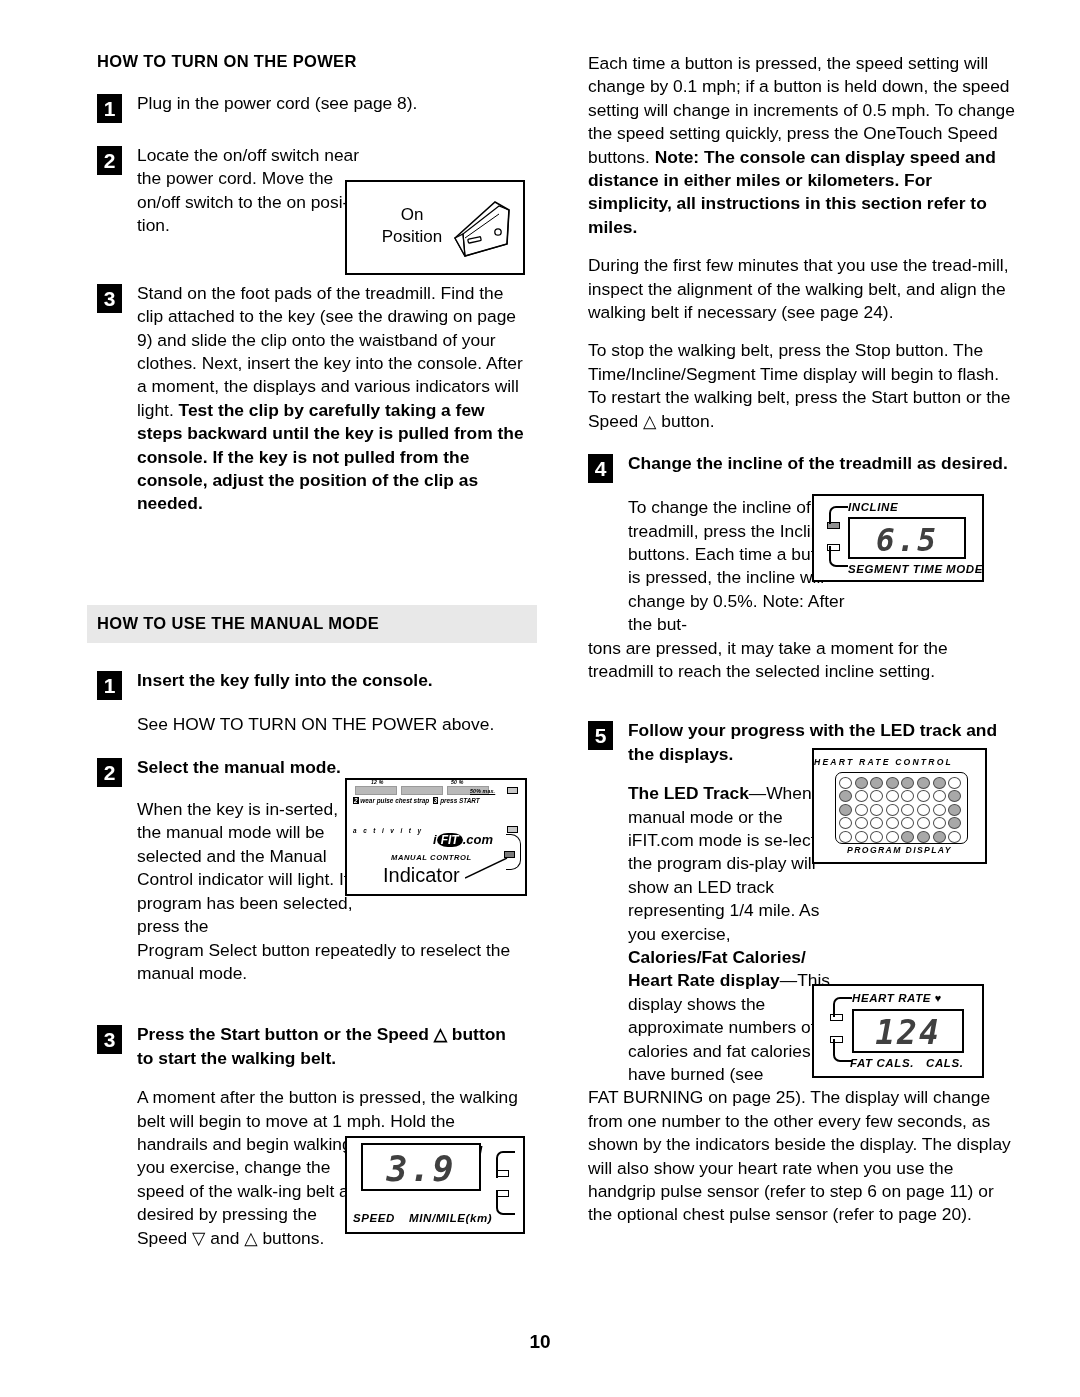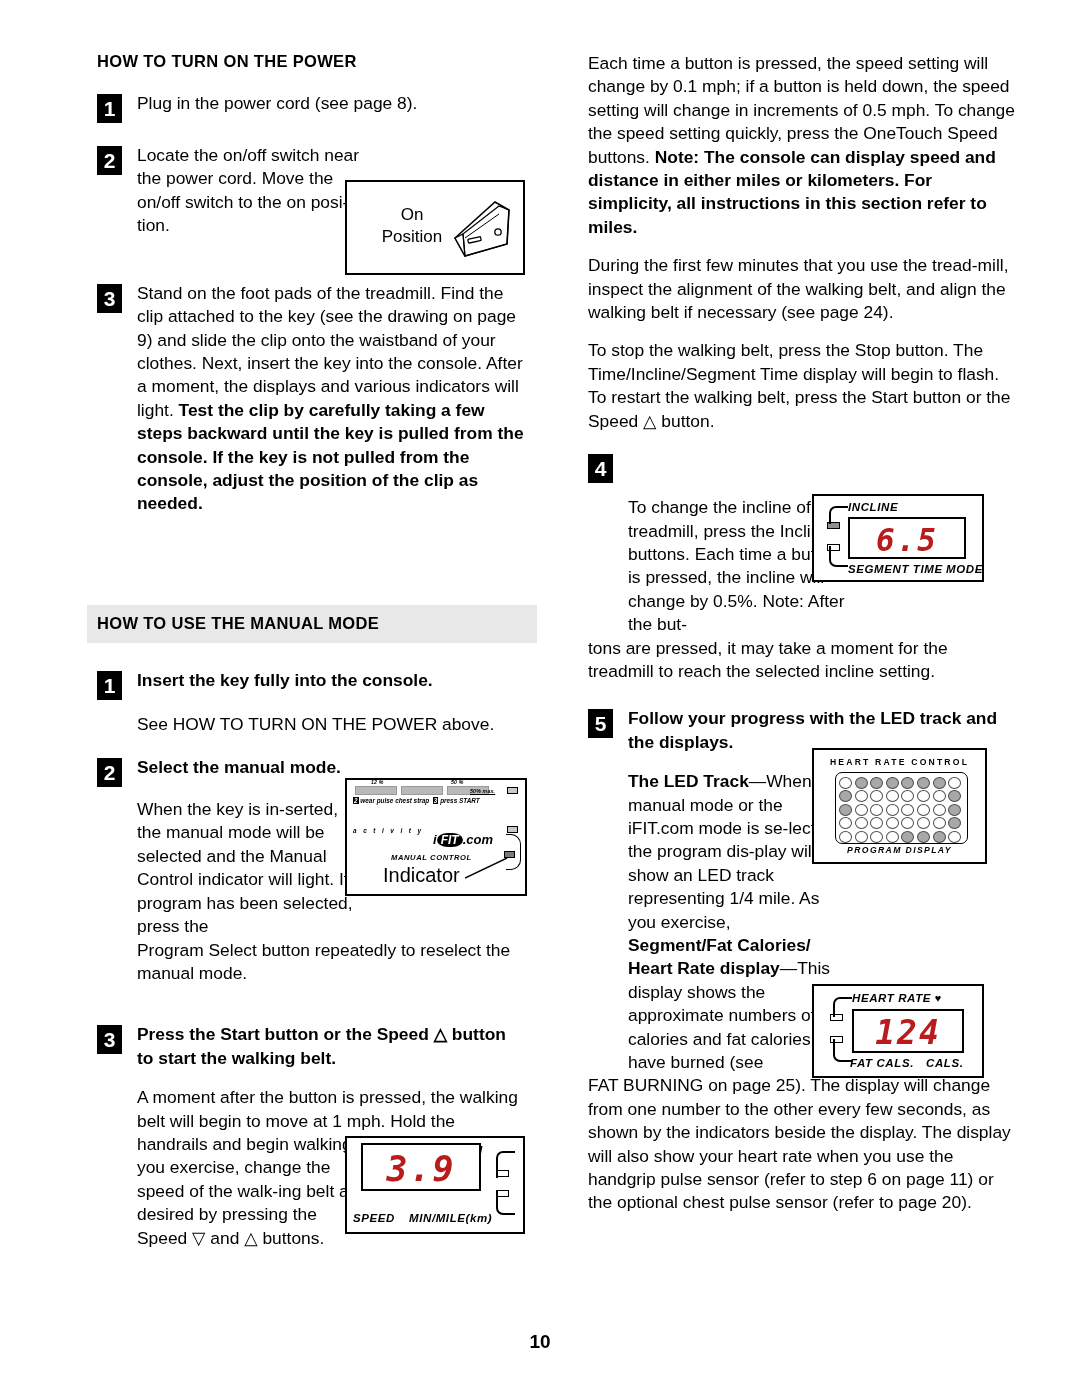--- a/index.html
+++ b/index.html
@@ -192,21 +192,21 @@
     border:2px solid #000;
     background:#fff;
     box-sizing:border-box;
   }
   .segnum{
     font-family:"DejaVu Sans Mono", monospace;
     font-weight:bold;
     font-style:italic;
     letter-spacing:2px;
     text-align:center;
-    color:#b91c1c;
+    color:#404040;
   }
   .lbl{
     position:absolute;
     font-style:italic;
     font-weight:bold;
     font-size:11.5px;
     letter-spacing:0.6px;
     white-space:nowrap;
   }
   .tickbox{
@@ -221,22 +221,22 @@
   #fig-incline{ left:812px; top:494px; width:172px; height:88px; }
   
   #fig-speed{ left:345px; top:1136px; width:180px; height:98px; }
   
   #fig-heart{ left:812px; top:984px; width:172px; height:94px; }
   
   #fig-track{ left:812px; top:748px; width:175px; height:116px; }
 
   #fig-track .trackttl{
     position:absolute; left:0; right:0; top:7px;
-    text-align:center;
-    font-weight:bold;
+    text-align:left;
+    font-style:italic; font-weight:bold;
     font-size:8.6px; letter-spacing:2.2px;
   }
   #fig-track .tracklbl{
     position:absolute; left:0; right:0; bottom:7px;
     text-align:center;
     font-style:italic; font-weight:bold;
     font-size:8.6px; letter-spacing:1.4px;
   }
   #fig-track .grid{
     position:absolute;
@@ -317,32 +317,33 @@
   <div class="col col-right">
 
     <p><span>Each time a button is pressed, the speed setting will change by 0.1 mph; if a button is held down, the speed setting will change in increments of 0.5 mph. To change the speed setting quickly, press the OneTouch Speed buttons. </span><span class="b">Note: The console can display speed and distance in either miles or kilometers. For simplicity, all instructions in this section refer to miles.</span></p>
 
     <p style="margin-bottom:15px;">During the first few minutes that you use the tread-mill, inspect the alignment of the walking belt, and align the walking belt if necessary (see page 24).</p>
 
     <p style="margin-bottom:19px;">To stop the walking belt, press the Stop button. The Time/Incline/Segment Time display will begin to flash. To restart the walking belt, press the Start button or the Speed △ button.</p>
 
     <div class="step" style="margin-bottom:14px;">
       <div class="stepnum">4</div>
+      <p class="tight b">Change the incline of the treadmill as desired.</p>
     </div>
     <p class="narrow-r" style="margin-left:40px;margin-bottom:0;">To change the incline of the treadmill, press the Incline buttons. Each time a button is pressed, the incline will change by 0.5%. Note: After the but-</p>
-    <p style="margin-left:0;margin-bottom:24px;">tons are pressed, it may take a moment for the treadmill to reach the selected incline setting.</p>
+    <p style="margin-left:0;margin-bottom:36px;">tons are pressed, it may take a moment for the treadmill to reach the selected incline setting.</p>
 
     <div class="step" style="margin-bottom:16px;">
       <div class="stepnum">5</div>
       <p class="tight b">Follow your progress with the LED track and the displays.</p>
     </div>
 
     <p class="narrow-r" style="margin-left:40px;margin-bottom:0;"><span class="b">The LED Track</span><span>—</span><span>When the manual mode or the iFIT.com mode is se-lected, the program dis-play will show an LED track representing 1/4 mile. As you exercise,</span></p>
 
-    <p class="narrow-r" style="margin-left:40px;margin-bottom:0;"><span class="b">Segment/Fat Calories/</span><br><span class="b">Heart Rate display</span><span>—</span><span>This display shows the approximate numbers of calories and fat calories you have burned (see</span></p>
+    <p class="narrow-r" style="margin-left:40px;margin-bottom:0;"><span class="b">Calories/Fat Calories/</span><br><span class="b">Heart Rate display</span><span>—</span><span>This display shows the approximate numbers of calories and fat calories you have burned (see</span></p>
     <p style="margin-bottom:0;">FAT BURNING on page 25). The display will change from one number to the other every few seconds, as shown by the indicators beside the display. The display will also show your heart rate when you use the handgrip pulse sensor (refer to step 6 on page 11) or the optional chest pulse sensor (refer to page 20).</p>
   </div>
 
   <div class="fig" id="fig-switch">
     <div class="cap">
       <span>On</span><br>
       <span>Position</span>
     </div>
     <svg width="72" height="72" viewBox="0 0 72 72">
       <path d="M12 44 L52 8 L66 16 L64 50 L22 62 Z" fill="#ffffff" stroke="#000" stroke-width="1.6"></path>

